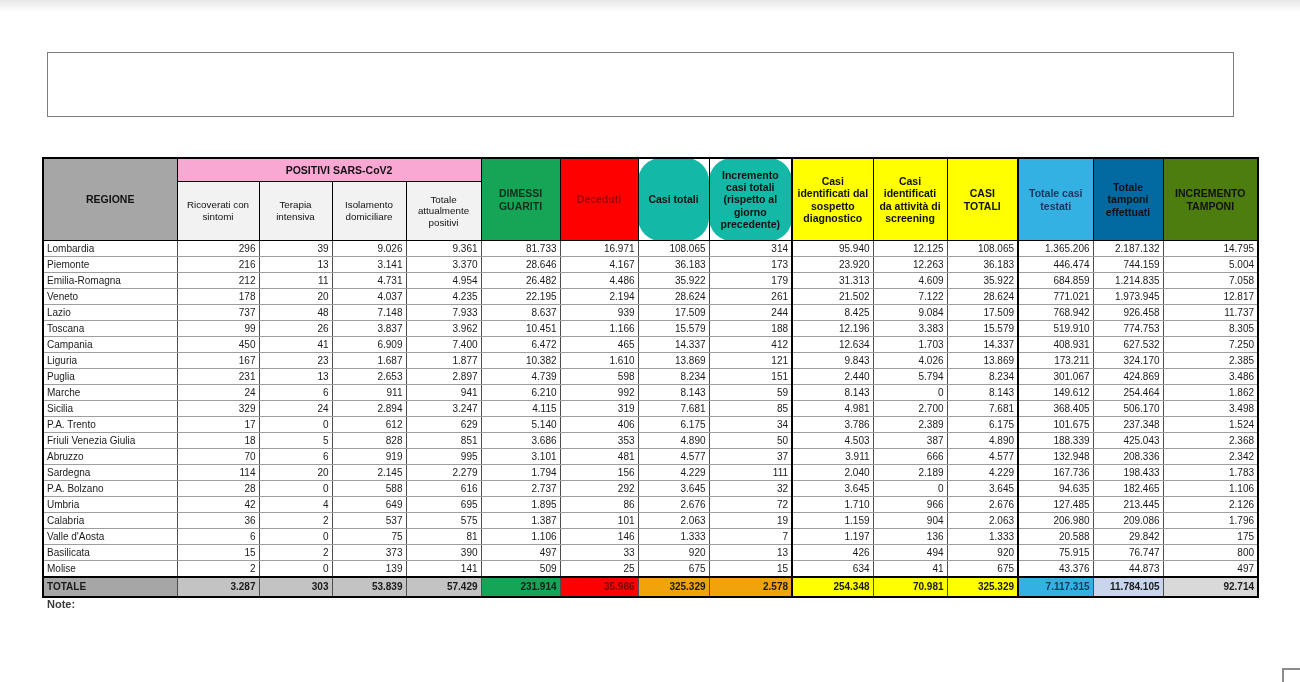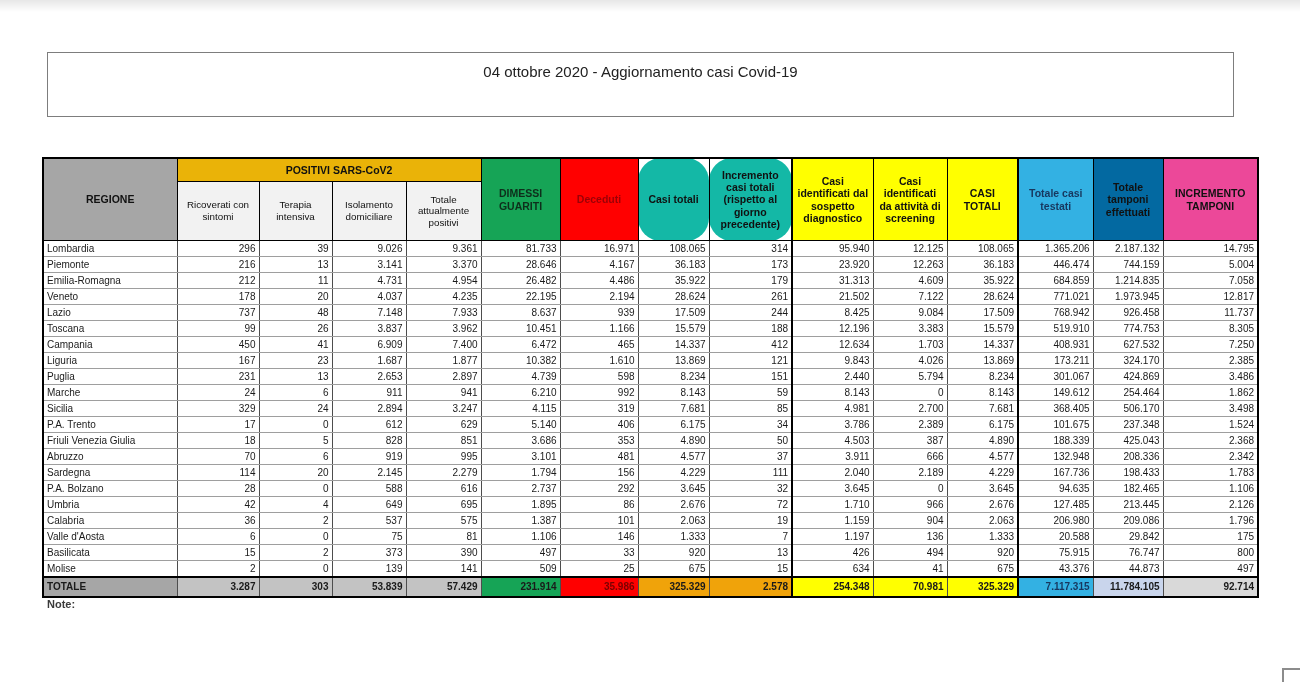--- a/index.html
+++ b/index.html
@@ -27,30 +27,30 @@
   }
   td{
     border-left:1px solid #4d4d4d;border-right:1px solid #4d4d4d;
     border-top:1px solid #9e9e9e;border-bottom:1px solid #9e9e9e;
     font-size:10px;padding:0 3px;height:15px;line-height:14px;
     background:#fff;white-space:nowrap;
   }
   tr.group-row th{height:20px;font-weight:bold;font-size:10.5px;}
   tr.sub-row th{height:56px;}
   .hdr-regione{background:#a6a6a6;font-weight:bold;font-size:10.5px;}
-  .hdr-group{background:#eab308;padding-left:24px;}
+  .hdr-group{background:#f9a8d4;padding-left:24px;}
   .hdr-sub{background:#f2f2f2;font-size:9.8px;}
   .hdr-green{background:#16a456;font-weight:bold;color:#0e2e1b;}
   .hdr-red{background:#ff0000;font-weight:bold;color:#9c0006;text-align:center;}
   .hdr-orange{background:#14b8a6;border-radius:23px;}
   .hdr-yellow{background:#ffff00;}
   .hdr-yellow-caps{background:#ffff00;font-weight:bold;font-size:10px;}
   .hdr-cyan{background:#33b1e3;font-weight:bold;color:#17375e;}
   .hdr-lav{background:#0369a1;margin-top:18px;}
-  .hdr-lgray{background:#ec4899;font-weight:bold;}
+  .hdr-lgray{background:#4d7c0f;font-weight:bold;}
   td.region{text-align:left;}
   td.num{text-align:right;}
   .thickL{border-left:2px solid #000 !important;}
   tr.totale td{
     border-top:2px solid #000;font-weight:bold;height:18px;line-height:18px;
   }
   .tot-label{background:#a6a6a6 !important;text-align:left;}
   .tot-gray{background:#c3c3c3 !important;}
   .tot-green{background:#16a456 !important;}
   .tot-red{background:#ff0000 !important;color:#7a0000;}
@@ -64,21 +64,20 @@
     position:absolute;right:0;bottom:0;width:16px;height:12px;
     border-top:2px solid #8c8c8c;border-left:2px solid #8c8c8c;
   }
 </style>
 </head>
 <body>
 
 <div class="top-fade"></div>
 
 <div class="title-box">
-  <div class="title-line1">04 ottobre 2020 - Aggiornamento casi Covid-19</div>
 </div>
 
 <table class="main">
   <colgroup>
     <col style="width:134px">
       <col style="width:82px">
       <col style="width:73px">
     <col style="width:74px">
       <col style="width:75px">
       <col style="width:79px">

